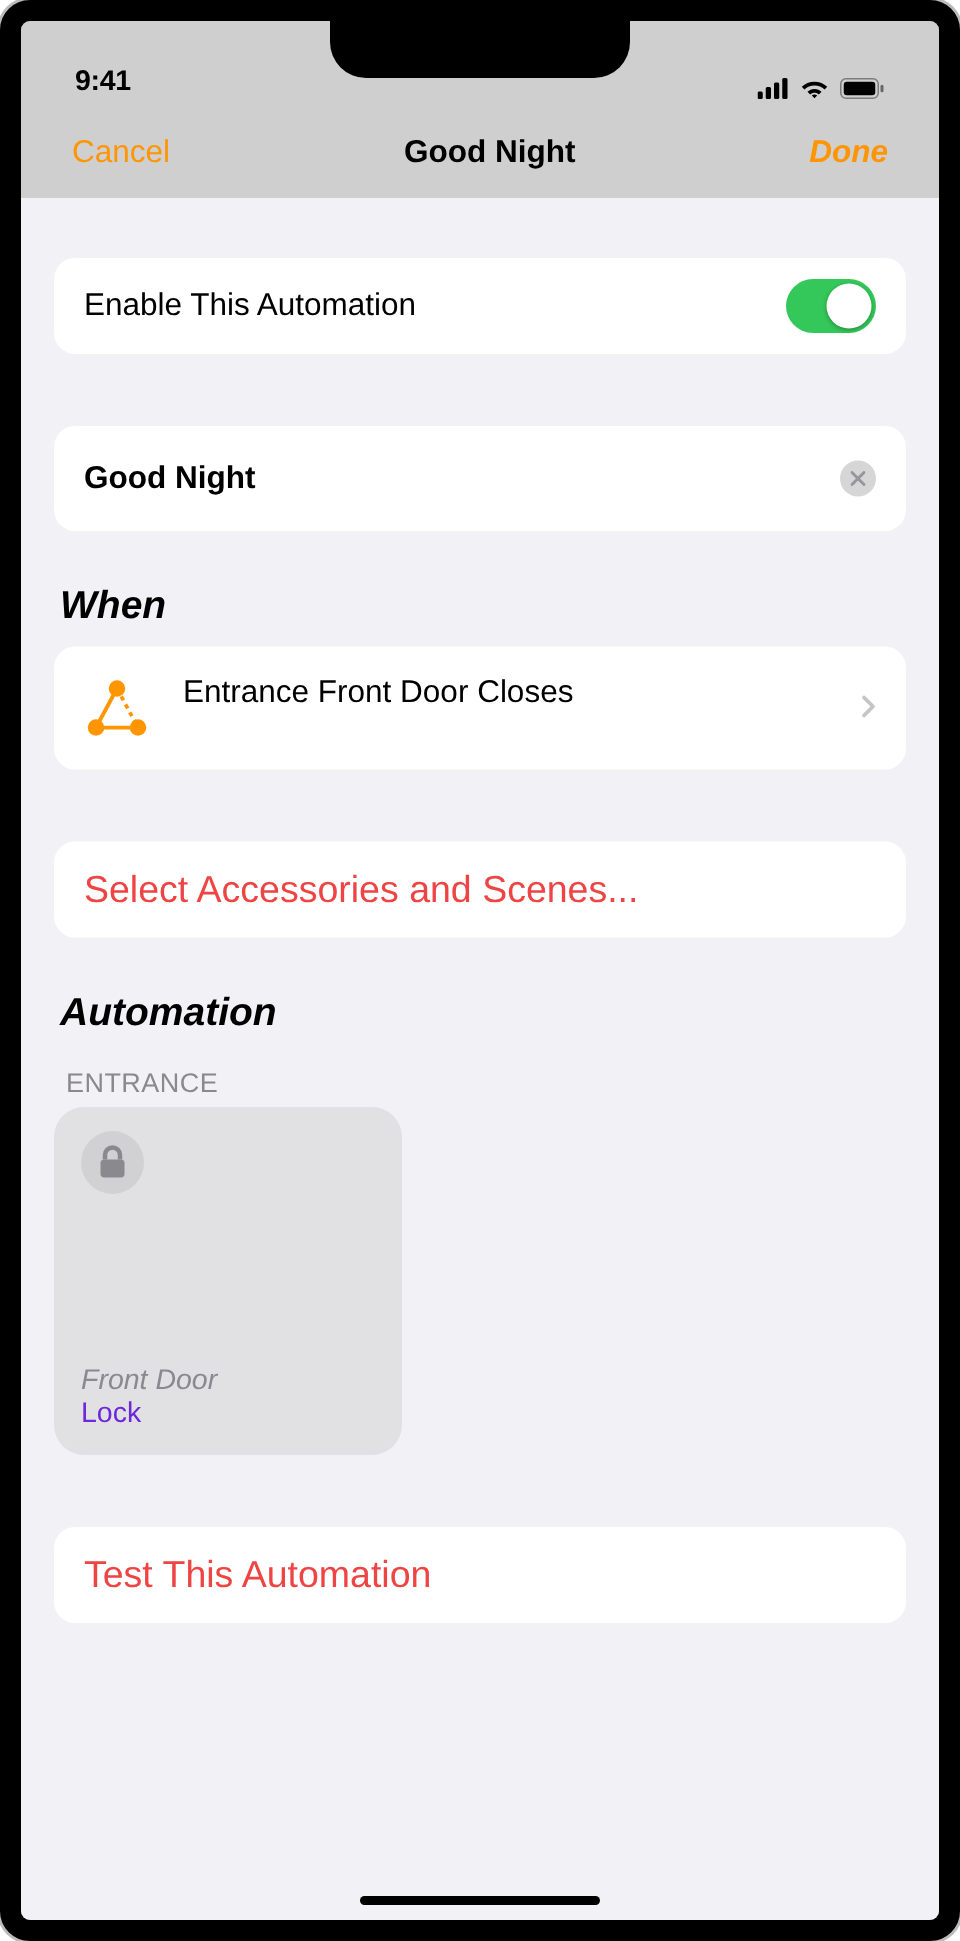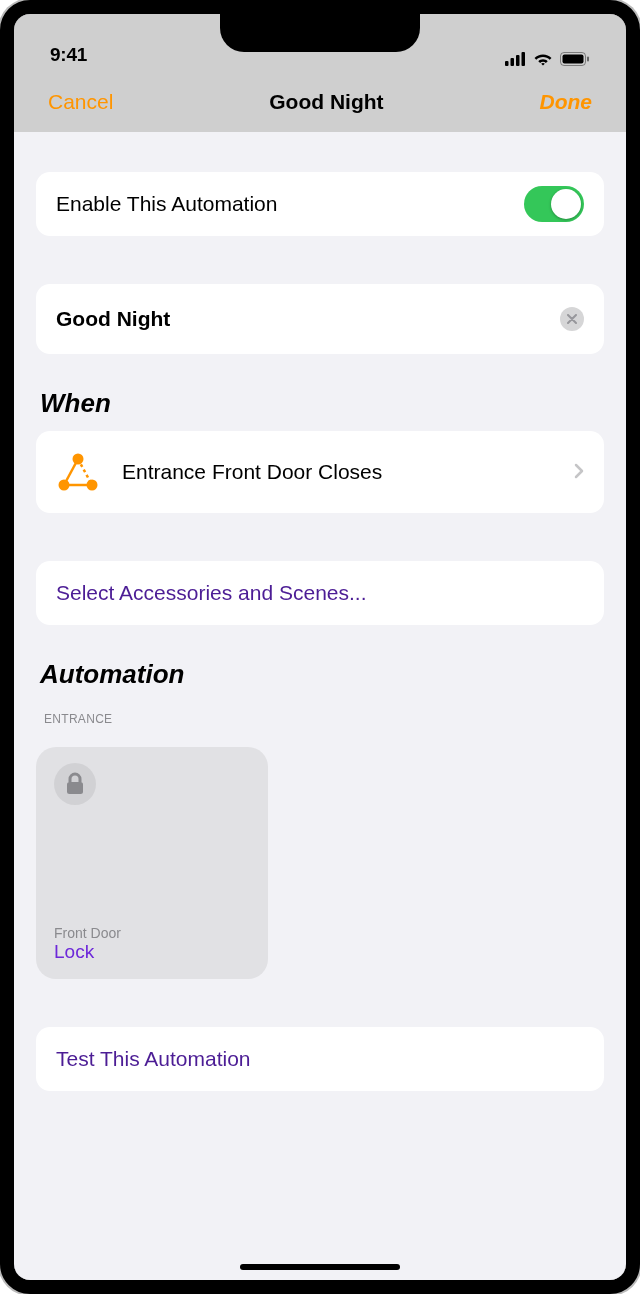--- a/index.html
+++ b/index.html
@@ -8,21 +8,21 @@
       background: #fff;
       width: 640px;
       height: 1294px;
       position: relative;
     }
     .phone-frame {
       position: absolute;
       top: 0; left: 0;
       width: 640px;
       height: 1294px;
-      border-radius: 30px;
+      border-radius: 20px;
       background: #f0f0f0;
       border: 14px solid #000;
       box-shadow: inset 0 0 0 2px #3a3a3c, 0 0 0 2px #bbb;
       overflow: hidden;
     }
     .notch {
       position: absolute;
       top: 0; left: 50%;
       transform: translateX(-50%);
       width: 200px; height: 38px;
@@ -93,41 +93,41 @@
       display: flex; align-items: center; justify-content: center;
     }
     .section-header {
       font-size: 26px; font-weight: 700; color: #000;
       margin: 34px 4px 12px 4px;
       font-style: italic;
     }
     .trigger-cell {
       height: 82px; justify-content: space-between;
     }
-    .trigger-left { display:flex; align-items:center; gap: 22px; }
+    .trigger-left { display:flex; align-items:flex-start; gap: 22px; }
     .trigger-icon { width: 44px; height: 44px; }
     .trigger-text { font-size: 21px; color: #000; }
     .chevron { color: #c5c5c7; font-size: 22px; }
     .select-cell { height: 64px; margin-top: 48px; }
-    .select-label { font-size: 21px; color: #4c1d95; }
-    .subheader { font-size:12px; color:#8a8a8e; letter-spacing:0.3px; margin:22px 4px 21px 8px; }
+    .select-label { font-size: 25px; color: #ef4444; }
+    .subheader { font-size:18px; color:#8a8a8e; letter-spacing:0.3px; margin:22px 4px 5px 8px; }
     .tile {
       width: 232px; height: 232px;
       background: #e1e1e4;
       border-radius: 20px;
       padding: 16px 18px;
       display:flex; flex-direction:column; justify-content:space-between;
     }
     .tile-icon-wrap {
       width:42px; height:42px; border-radius:50%;
       background:#d1d1d4;
       display:flex; align-items:center; justify-content:center;
     }
     .tile-bottom {}
-    .tile-name { font-size:14px; color:#8a8a8e; }
+    .tile-name { font-size:19px; color:#8a8a8e;font-style:italic; }
     .tile-status { font-size:19px; color:#6d28d9; }
     .test-cell { height: 64px; margin-top: 48px; }
     .home-ind {
       position:absolute; bottom:10px; left:50%; transform:translateX(-50%);
       width:160px; height:6px; background:#000; border-radius:3px;
     }
   </style>
 </head>
 <body>
 

